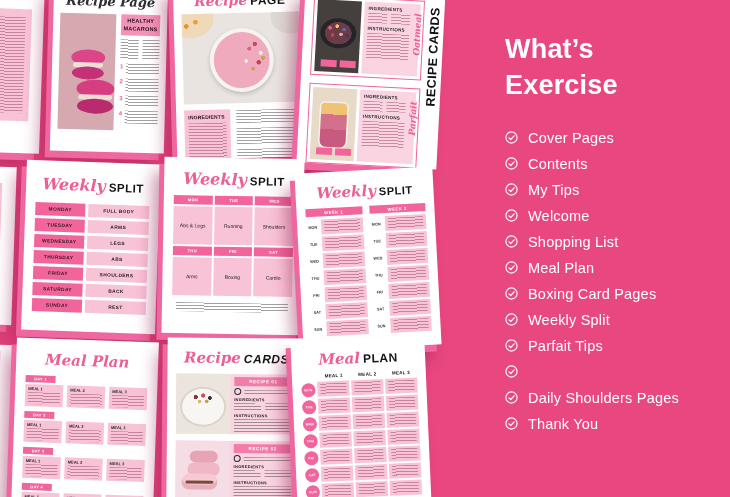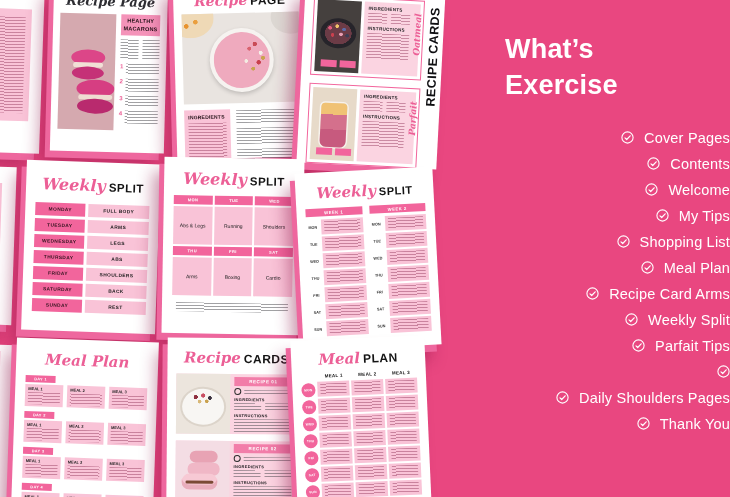--- a/index.html
+++ b/index.html
@@ -152,21 +152,21 @@
             display:flex;align-items:center;justify-content:center;letter-spacing:.4px;margin-bottom:2px;}
   .mp1row{display:flex;gap:4px;}
   .mp1cell{flex:1;background:var(--pink_light,#F9C3D7);padding:2px 3px;}
   .mp1cell .lbl{font-size:4px;font-weight:700;color:#1d1d1d;margin-bottom:1px;}
   .mp1cell .mlines{height:12px;}
 
   
   .p-rc2{left:167px;top:338px;width:138px;height:170px;transform:rotate(.5deg);padding:9px;box-sizing:border-box;}
   .p-rc2 .title{margin:2px 0 7px;}
   .p-rc2 .tscript{font-size:15px;}
-  .p-rc2 .tcaps{font-size:12px;}
+  .p-rc2 .tcaps{font-size:12px;font-style:italic;}
   .c2card{height:60px;background:var(--pink_card,#FBD4E1);margin-bottom:7px;display:flex;}
   .c2photo{width:54px;flex:none;position:relative;overflow:hidden;}
   .photo-yogurt{background:#ece5dd;}
   .ybowl{position:absolute;left:50%;top:55%;width:42px;height:36px;border-radius:50%;transform:translate(-50%,-50%);
          background:#f8f6f3;box-shadow:0 0 0 2px #dcd4ca;}
   .ydots{position:absolute;left:50%;top:42%;width:30px;height:16px;transform:translate(-50%,-50%);
     background-image:
       radial-gradient(circle 2.4px at 25% 40%,#8e2f3f 0 1.9px,transparent 2.3px),
       radial-gradient(circle 2.4px at 50% 30%,#c94f63 0 1.9px,transparent 2.3px),
       radial-gradient(circle 2.2px at 72% 45%,#3c3340 0 1.7px,transparent 2.1px),
@@ -198,21 +198,21 @@
   .mp2row{display:flex;gap:2px;margin-bottom:2px;align-items:center;}
   .mp2day{width:14px;height:14px;border-radius:50%;background:var(--pink_dark,#F2659C);color:#fff;
           font-size:3.2px;font-weight:700;display:flex;align-items:center;justify-content:center;flex:none;letter-spacing:.3px;}
   .mp2cell{flex:1;height:15px;background:var(--pink_light,#F9C3D7);position:relative;}
   .mp2cell .mlines{position:absolute;inset:2px 3px;}
 
   
   .panel{position:absolute;left:505px;top:0;width:225px;height:100%;color:#fff;}
   .heading{margin-top:32px;font-size:27px;font-weight:700;line-height:1.33;letter-spacing:.2px;}
   .check-list{list-style:none;margin:21px 0 0;padding:0;}
-  .check-list li{display:flex;align-items:center;gap:10px;height:26px;font-size:14.5px;letter-spacing:.2px;justify-content:flex-end;}
+  .check-list li{display:flex;align-items:center;gap:10px;height:26px;font-size:14.5px;letter-spacing:.2px;}
   .check-list svg{flex:none;display:block;}
 </style>
 </head>
 <body>
 
 <div class="stage">
 
   <div>
 
     <div class="page p-part1">
@@ -719,49 +719,49 @@
             <circle cx="6.5" cy="6.5" r="5.6" fill="none" stroke="#fff" stroke-width="1.1"></circle>
             <path d="M4 6.9 L5.7 8.5 L9.2 4.8" fill="none" stroke="#fff" stroke-width="1.2" stroke-linecap="round" stroke-linejoin="round"></path>
           </svg>
           <span>Contents</span>
         </li>
       <li>
           <svg width="13" height="13" viewBox="0 0 13 13">
             <circle cx="6.5" cy="6.5" r="5.6" fill="none" stroke="#fff" stroke-width="1.1"></circle>
             <path d="M4 6.9 L5.7 8.5 L9.2 4.8" fill="none" stroke="#fff" stroke-width="1.2" stroke-linecap="round" stroke-linejoin="round"></path>
           </svg>
+          <span>My Tips</span>
+        </li>
+      <li>
+          <svg width="13" height="13" viewBox="0 0 13 13">
+            <circle cx="6.5" cy="6.5" r="5.6" fill="none" stroke="#fff" stroke-width="1.1"></circle>
+            <path d="M4 6.9 L5.7 8.5 L9.2 4.8" fill="none" stroke="#fff" stroke-width="1.2" stroke-linecap="round" stroke-linejoin="round"></path>
+          </svg>
           <span>Welcome</span>
         </li>
       <li>
           <svg width="13" height="13" viewBox="0 0 13 13">
             <circle cx="6.5" cy="6.5" r="5.6" fill="none" stroke="#fff" stroke-width="1.1"></circle>
             <path d="M4 6.9 L5.7 8.5 L9.2 4.8" fill="none" stroke="#fff" stroke-width="1.2" stroke-linecap="round" stroke-linejoin="round"></path>
           </svg>
-          <span>My Tips</span>
-        </li>
-      <li>
-          <svg width="13" height="13" viewBox="0 0 13 13">
-            <circle cx="6.5" cy="6.5" r="5.6" fill="none" stroke="#fff" stroke-width="1.1"></circle>
-            <path d="M4 6.9 L5.7 8.5 L9.2 4.8" fill="none" stroke="#fff" stroke-width="1.2" stroke-linecap="round" stroke-linejoin="round"></path>
-          </svg>
           <span>Shopping List</span>
         </li>
       <li>
           <svg width="13" height="13" viewBox="0 0 13 13">
             <circle cx="6.5" cy="6.5" r="5.6" fill="none" stroke="#fff" stroke-width="1.1"></circle>
             <path d="M4 6.9 L5.7 8.5 L9.2 4.8" fill="none" stroke="#fff" stroke-width="1.2" stroke-linecap="round" stroke-linejoin="round"></path>
           </svg>
           <span>Meal Plan</span>
         </li>
       <li>
           <svg width="13" height="13" viewBox="0 0 13 13">
             <circle cx="6.5" cy="6.5" r="5.6" fill="none" stroke="#fff" stroke-width="1.1"></circle>
             <path d="M4 6.9 L5.7 8.5 L9.2 4.8" fill="none" stroke="#fff" stroke-width="1.2" stroke-linecap="round" stroke-linejoin="round"></path>
           </svg>
-          <span>Recipe Card Arms</span>
+          <span>Boxing Card Pages</span>
         </li>
       <li>
           <svg width="13" height="13" viewBox="0 0 13 13">
             <circle cx="6.5" cy="6.5" r="5.6" fill="none" stroke="#fff" stroke-width="1.1"></circle>
             <path d="M4 6.9 L5.7 8.5 L9.2 4.8" fill="none" stroke="#fff" stroke-width="1.2" stroke-linecap="round" stroke-linejoin="round"></path>
           </svg>
           <span>Weekly Split</span>
         </li>
       <li>
           <svg width="13" height="13" viewBox="0 0 13 13">

